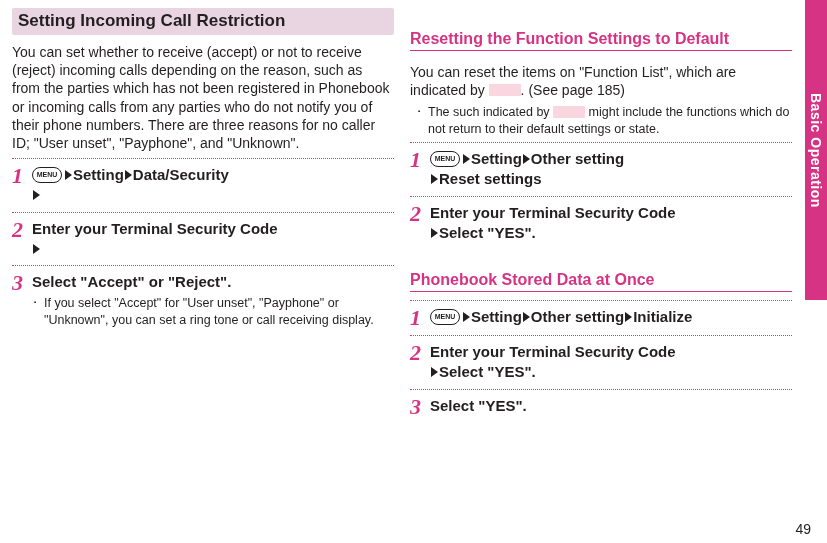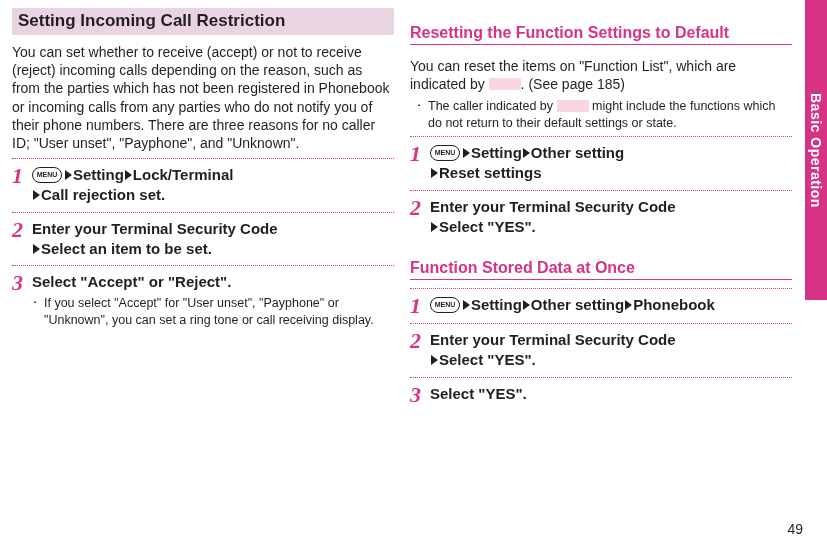--- a/index.html
+++ b/index.html
@@ -36,21 +36,21 @@
     font-size: 14px;
     line-height: 1.3;
     margin: 8px 0 2px 0;
   }
   .subhead {
     color: #d63384;
     font-weight: bold;
     font-size: 16px;
     border-bottom: 1px solid #d63384;
     padding-bottom: 2px;
-    margin: 16px 0 4px 0;
+    margin: 22px 0 4px 0;
   }
   .step {
     display: flex;
     align-items: flex-start;
     gap: 6px;
     padding: 6px 0 6px 0;
     border-bottom: 1px dotted #d63384;
   }
   .step:last-of-type { border-bottom: none; }
   .step-num {
@@ -124,21 +124,21 @@
     font-weight: bold;
     font-size: 14px;
     display: flex;
     align-items: center;
     justify-content: center;
     writing-mode: vertical-rl;
     letter-spacing: 0.5px;
   }
   .pagenum {
     position: absolute;
-    right: 24px;
+    right: 16px;
     bottom: 6px;
     font-size: 14px;
   }
   .dotted-top {
     border-top: 1px dotted #d63384;
     margin-top: 4px;
   }
 </style>
 </head>
 <body>
@@ -150,30 +150,30 @@
 
   <div class="col">
     <div class="section-title">Setting Incoming Call Restriction</div>
     <div class="intro">You can set whether to receive (accept) or not to receive (reject) incoming calls depending on the reason, such as from the parties which has not been registered in Phonebook or incoming calls from any parties who do not notify you of their phone numbers. There are three reasons for no caller ID; "User unset", "Payphone", and "Unknown".</div>
 
     <div class="dotted-top"></div>
 
     <div class="step">
       <div class="step-num">1</div>
       <div class="step-body">
-        <span class="menu-icon">MENU</span><span class="chev"></span><span>Setting</span><span class="chev"></span><span>Lock/Terminal</span><br>
-        <span class="chev"></span><span>Call rejection set.</span>
+        <span class="menu-icon">MENU</span><span class="chev"></span><span>Setting</span><span class="chev"></span><span>Data/Security</span><br>
+        <span class="chev"></span>
       </div>
     </div>
 
     <div class="step">
       <div class="step-num">2</div>
       <div class="step-body">
         <span>Enter your Terminal Security Code</span><br>
-        <span class="chev"></span><span>Select an item to be set.</span>
+        <span class="chev"></span>
       </div>
     </div>
 
     <div class="step" style="border-bottom:none;">
       <div class="step-num">3</div>
       <div class="step-body">
         <span>Select "Accept" or "Reject".</span>
         <div class="note">
           <span class="bullet">･</span>
           <span>If you select "Accept" for "User unset", "Payphone" or "Unknown", you can set a ring tone or call receiving display.</span>
@@ -184,21 +184,21 @@
 
   <div class="col">
 
     <div class="subhead">Resetting the Function Settings to Default</div>
     <div class="intro">
       <span>You can reset the items on "Function List", which are indicated by </span><span class="chip"></span><span>. (See page 185)</span>
     </div>
     <div class="note" style="padding-left:6px;">
       <span class="bullet">･</span>
       <span>
-        <span>The caller indicated by </span><span class="chip"></span><span> might include the functions which do not return to their default settings or state.</span>
+        <span>The such indicated by </span><span class="chip"></span><span> might include the functions which do not return to their default settings or state.</span>
       </span>
     </div>
 
     <div class="dotted-top"></div>
 
     <div class="step">
       <div class="step-num">1</div>
       <div class="step-body">
         <span class="menu-icon">MENU</span><span class="chev"></span><span>Setting</span><span class="chev"></span><span>Other setting</span><br>
         <span class="chev"></span><span>Reset settings</span>
@@ -206,28 +206,28 @@
     </div>
 
     <div class="step" style="border-bottom:none;">
       <div class="step-num">2</div>
       <div class="step-body">
         <span>Enter your Terminal Security Code</span><br>
         <span class="chev"></span><span>Select "YES".</span>
       </div>
     </div>
 
-    <div class="subhead">Function Stored Data at Once</div>
+    <div class="subhead">Phonebook Stored Data at Once</div>
 
     <div class="dotted-top"></div>
 
     <div class="step">
       <div class="step-num">1</div>
       <div class="step-body">
-        <span class="menu-icon">MENU</span><span class="chev"></span><span>Setting</span><span class="chev"></span><span>Other setting</span><span class="chev"></span><span>Phonebook</span>
+        <span class="menu-icon">MENU</span><span class="chev"></span><span>Setting</span><span class="chev"></span><span>Other setting</span><span class="chev"></span><span>Initialize</span>
       </div>
     </div>
 
     <div class="step">
       <div class="step-num">2</div>
       <div class="step-body">
         <span>Enter your Terminal Security Code</span><br>
         <span class="chev"></span><span>Select "YES".</span>
       </div>
     </div>

